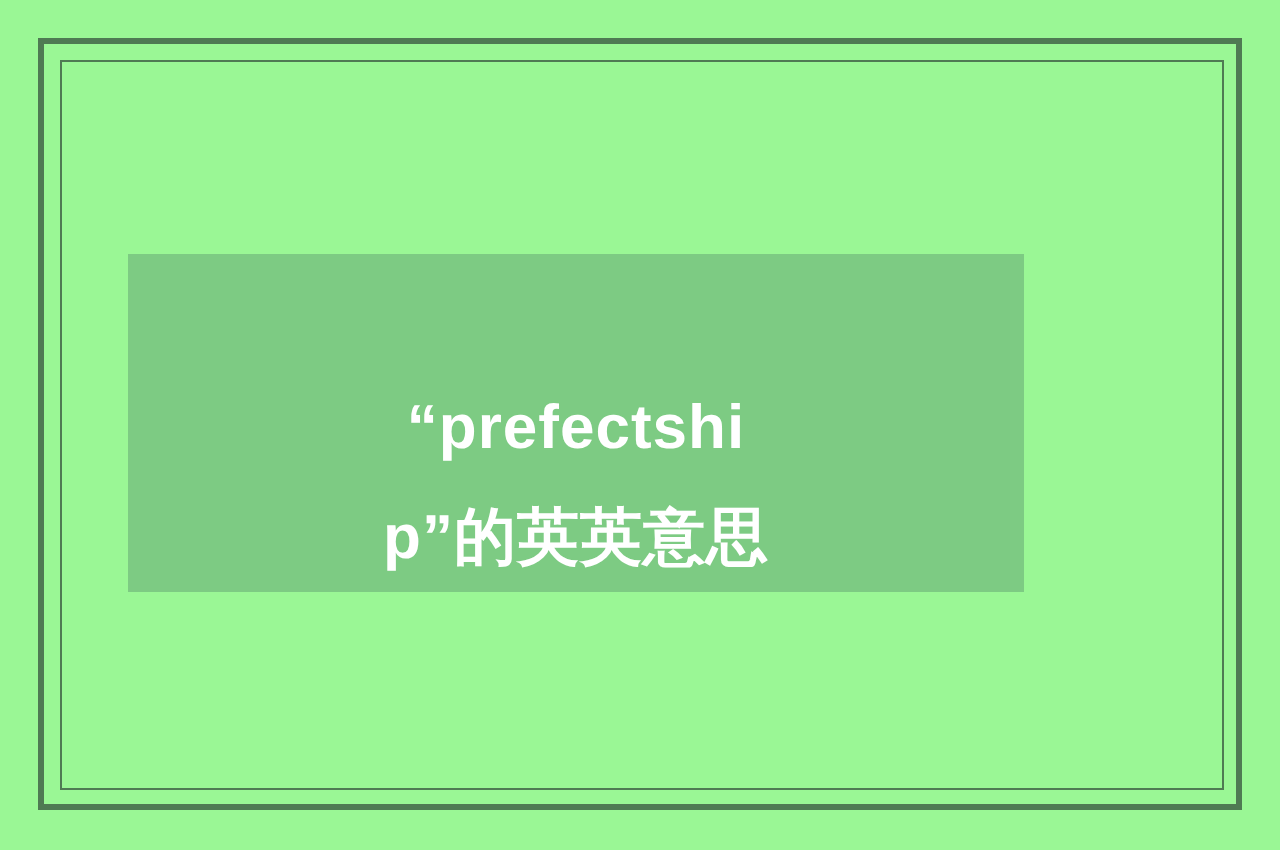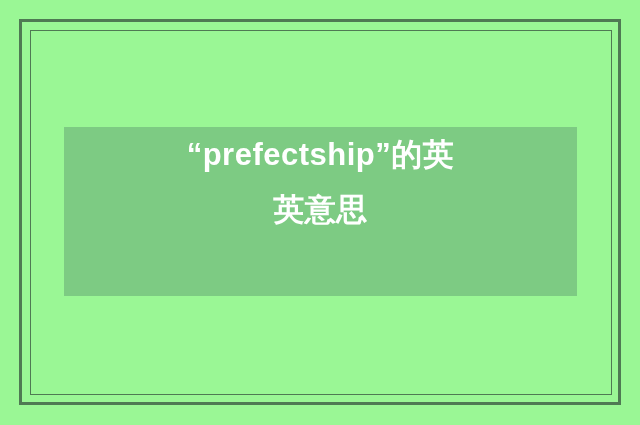--- a/index.html
+++ b/index.html
@@ -41,26 +41,26 @@
     border: 1px solid #4f7a53;
     box-sizing: border-box;
     pointer-events: none;
   }
 
   
   .title-panel {
     position: absolute;
     left: 64px;
     top: 127px;
-    width: 513px;
+    width: 448px;
     height: 169px;
     background: #7dcb83;
     box-sizing: border-box;
     display: flex;
-    align-items: flex-start;
+    align-items: flex-end;
     justify-content: center;
   }
 
   .title-text {
     display: block;
     width: 100%;
     text-align: center;
     color: #ffffff;
     font-size: 31px;
     font-weight: bold;

